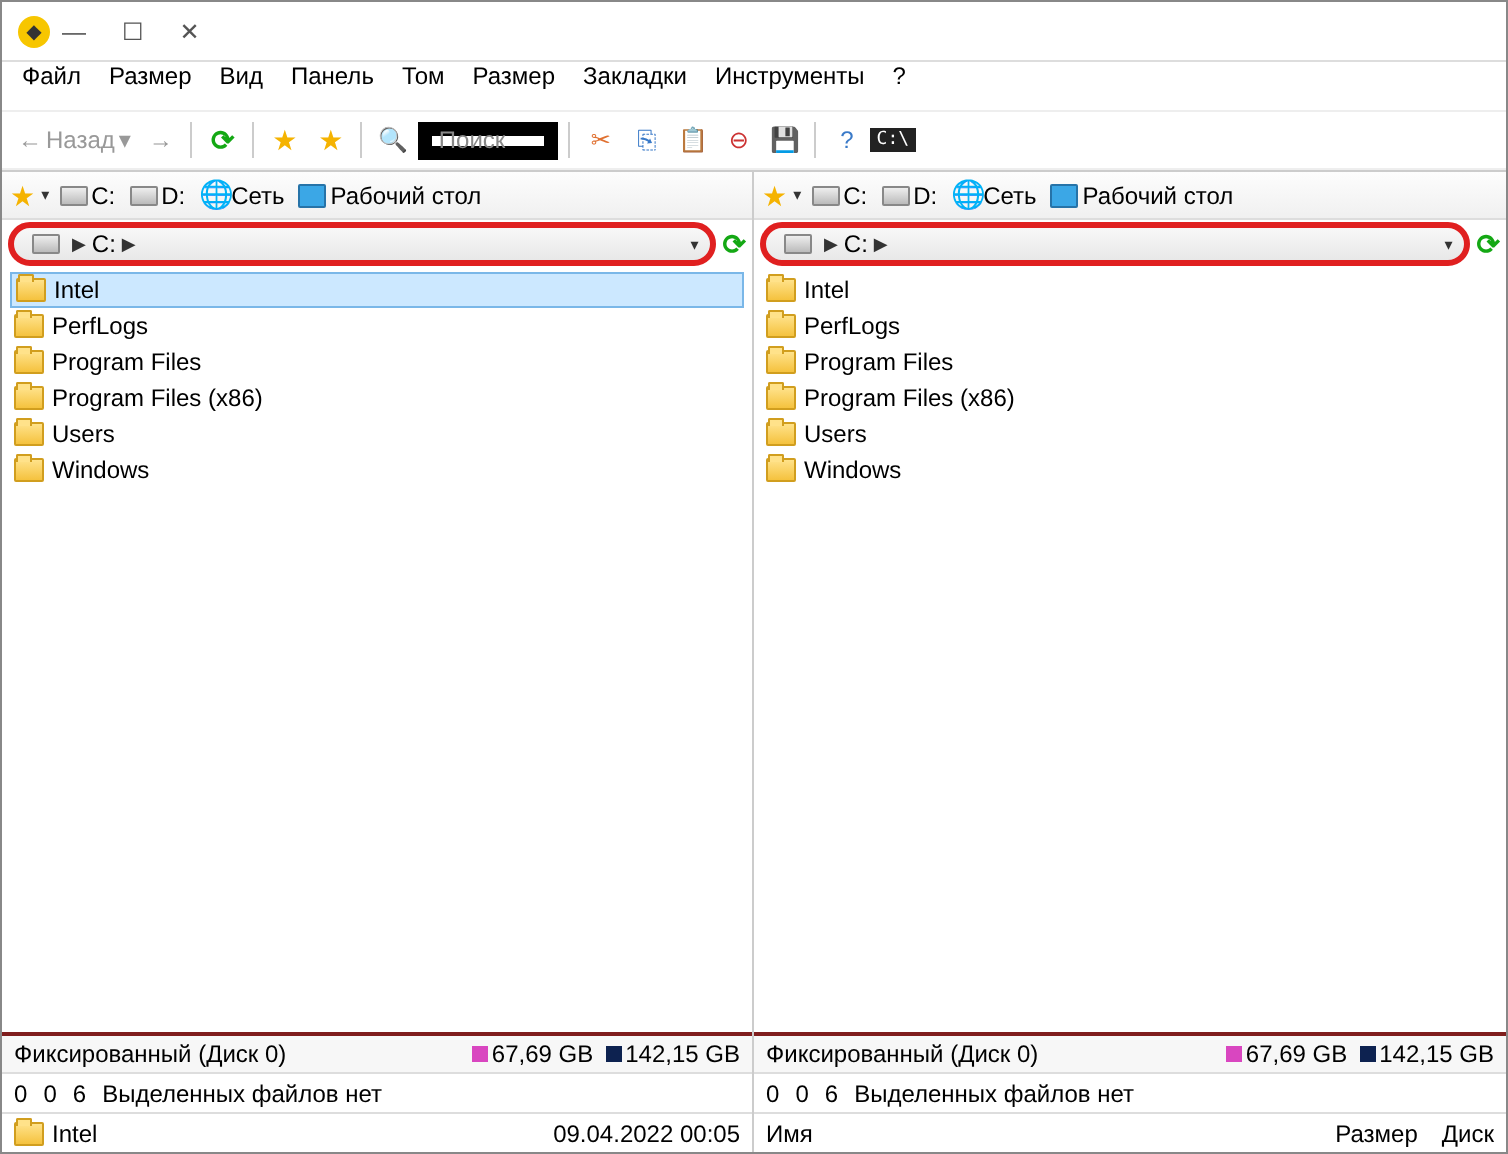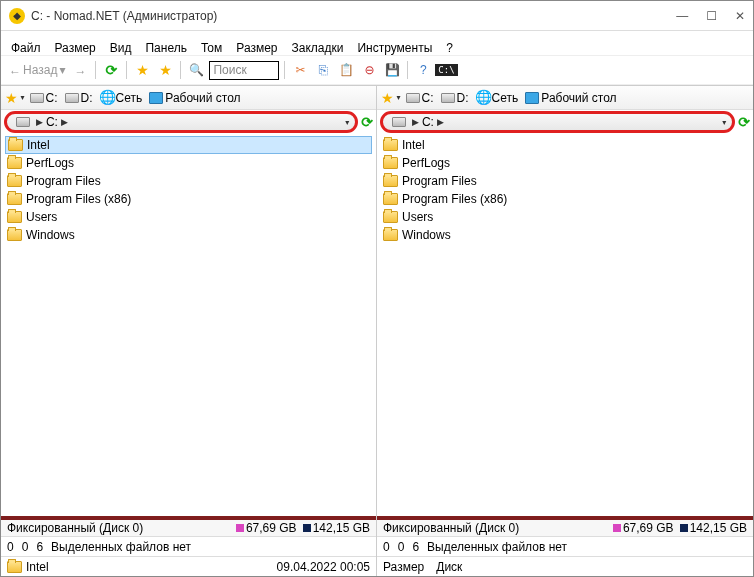--- a/index.html
+++ b/index.html
@@ -1,63 +1,62 @@
 <!DOCTYPE html>
 <html><head>
 <meta charset="utf-8">
 <style>
 * { box-sizing: border-box; margin: 0; padding: 0; font-family: "Segoe UI", Tahoma, sans-serif; font-size: 12px; }
 body { background: #fff; width: 754px; height: 577px; overflow: hidden; border: 1px solid #888; display: flex; flex-direction: column; }
 .title-bar { height: 30px; display: flex; align-items: center; padding: 0 8px; border-bottom: 1px solid #ddd; }
 .app-icon { width: 16px; height: 16px; background: #f7c600; border-radius: 50%; margin-right: 6px; display:flex; align-items:center; justify-content:center; font-size:10px; color:#333;}
 .title-text { flex: 1; color: #333; }
 .win-btns { display: flex; gap: 18px; font-size: 14px; color: #555; }
-.menu-bar { height: 24px; display: flex; align-items: flex-end; padding: 0 10px; gap: 14px; }
+.menu-bar { height: 24px; display: flex; align-items: flex-start; padding: 0 10px; gap: 14px; }
 .menu-item { color: #000; cursor: default; }
 .toolbar { height: 30px; display: flex; align-items: center; padding: 2px 6px; gap: 3px; border-top: 1px solid #eee; border-bottom: 1px solid #eee; }
 .tb-btn { width: 20px; height: 20px; display: flex; align-items: center; justify-content: center; border-radius: 2px; }
 .tb-sep { width: 1px; height: 18px; background: #ccc; margin: 0 2px; }
 .back-lbl { color: #999; margin: 0 2px; display:flex; align-items:center; gap:2px;}
-.search-box { width: 70px; height: 19px; border: 1px solid #000000; padding: 0 3px; display: flex; align-items: center; color: #888; font-size: 11px; }
+.search-box { width: 70px; height: 19px; border: 7px solid #000000; padding: 0 3px; display: flex; align-items: center; color: #888; font-size: 11px; }
 .panels { flex: 1; display: flex; border-top: 1px solid #ccc; min-height:0;}
 .panel { width: 50%; display: flex; flex-direction: column; min-height:0;}
 .panel:first-child { border-right: 1px solid #ccc; }
 .drive-row { height: 24px; display: flex; align-items: center; padding: 2px 4px; gap: 3px; background: linear-gradient(#fdfdfd,#f0f0f0); border-bottom: 1px solid #ddd; }
 .star { color: #f5b301; font-size: 14px; }
 .sm-drop { font-size: 8px; color:#333; }
 .drive-btn { display:flex; align-items:center; gap:2px; padding:1px 2px;}
 .drive-ico { width:14px; height:10px; background: linear-gradient(#eee,#bbb); border:1px solid #888; border-radius:1px;}
 .globe { width:14px; height:14px; color:#1a7edb; font-size:14px; line-height:12px;}
 .desk-ico { width:14px; height:12px; background:#3ba7e6; border:1px solid #2673a8; border-radius:1px;}
 .addr-row { height: 24px; display: flex; align-items: center; padding: 2px 3px; gap: 3px; }
 .addr-highlight { flex: 1; height: 22px; border: 3px solid #e02020; border-radius: 11px; display: flex; align-items: center; padding: 0 6px; background: linear-gradient(#f8f8f8,#e8e8e8); }
 .addr-arrow { font-size: 9px; color:#333; margin:0 3px;}
 .addr-drive { width:14px; height:10px; background: linear-gradient(#eee,#bbb); border:1px solid #888; border-radius:1px; margin:0 3px;}
 .refresh { color: #14a814; font-size: 14px; font-weight:bold;}
 .file-list { flex: 1; overflow: auto; padding: 2px 4px; background:#fff;}
 .file-item { height: 18px; display: flex; align-items: center; gap: 4px; padding: 0 2px; }
 .file-item.sel { background: #cce8ff; border:1px solid #7ab7e8;}
 .folder-ico { width: 15px; height: 12px; background: linear-gradient(#ffe28a,#f5c23e); border: 1px solid #d19e1e; border-radius: 1px; position:relative;}
 .folder-ico::before { content:''; position:absolute; top:-3px; left:0; width:6px; height:3px; background:#ffe28a; border:1px solid #d19e1e; border-bottom:none; border-radius:1px 1px 0 0;}
-.status-row { height: 20px; display: flex; align-items: center; padding: 0 6px; border-top: 4px solid #7f1d1d; font-size: 11px; background: #f7f7f7; gap:6px;}
+.status-row { height: 20px; display: flex; align-items: center; padding: 0 6px; border-top: 2px solid #7f1d1d; font-size: 11px; background: #f7f7f7; gap:6px;}
 .status-left {flex:1;}
 .sq { width:8px; height:8px; display:inline-block; margin-right:2px;}
 .sq.pink { background:#d946c0;}
 .sq.navy { background:#0d2250;}
 .sel-row { height: 20px; display: flex; align-items: center; padding: 0 6px; border-top: 1px solid #ddd; font-size: 11px; gap:8px;}
 .info-row { height: 20px; display: flex; align-items: center; padding: 0 6px; border-top: 1px solid #ddd; font-size: 11px; gap:8px;}
 .info-left { flex:1; display:flex; align-items:center; gap:4px;}
 .info-right { display:flex; gap:12px;text-align:center;}
 </style>
 </head>
 <body>
 
 <div class="title-bar">
   <span class="app-icon">◆</span>
-  <span class="title-text">C: - Nomad.NET (Администратор)</span>
   <div class="win-btns">
     <span>—</span>
     <span>☐</span>
     <span>✕</span>
   </div>
 </div>
 
 <div class="menu-bar">
   <span class="menu-item">Файл</span>
   <span class="menu-item">Размер</span>
@@ -243,19 +242,22 @@
       <span><span class="sq pink"></span><span>67,69 GB</span></span>
       <span><span class="sq navy"></span><span>142,15 GB</span></span>
     </div>
     <div class="sel-row">
       <span>0</span>
       <span>0</span>
       <span>6</span>
       <span>Выделенных файлов нет</span>
     </div>
     <div class="info-row">
+      <div class="info-left">
+          <span>Имя</span>
+        </div>
       <div class="info-right">
         <span>Размер</span>
         <span>Диск</span>
       </div>
     </div>
   </div>
 </div>
 
 </body></html>

